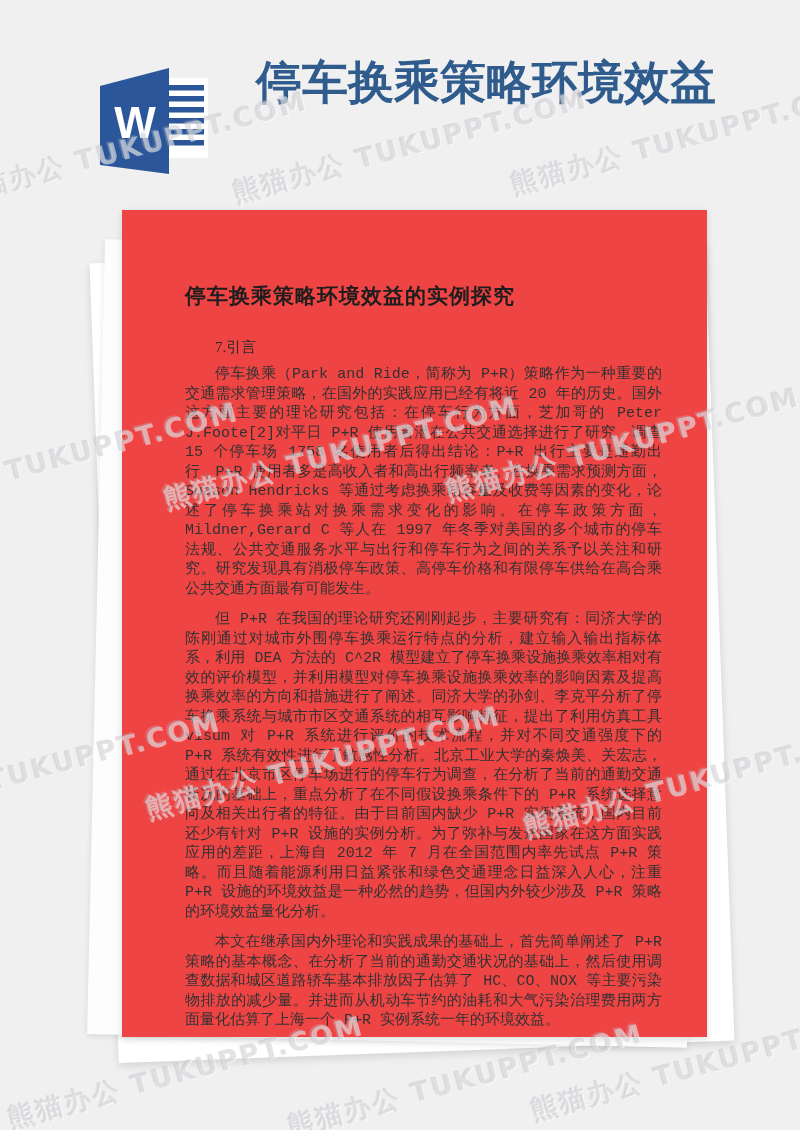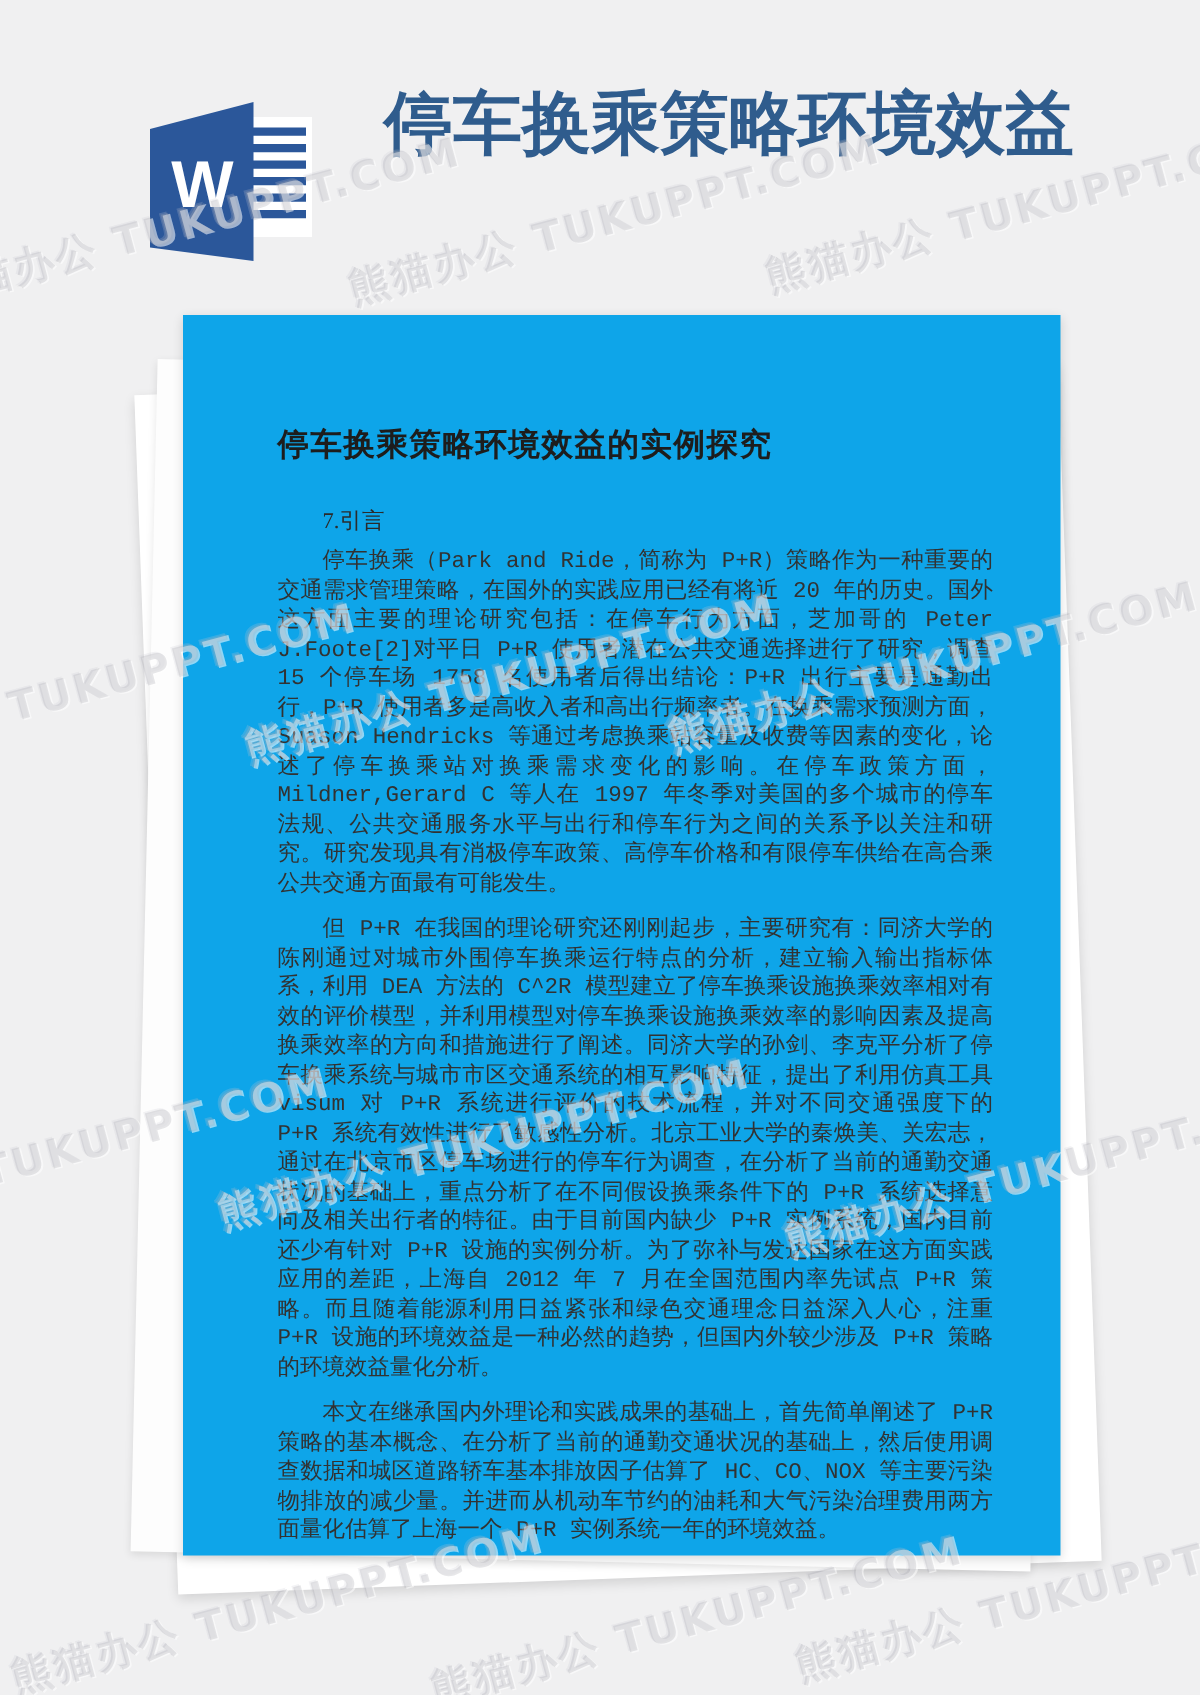--- a/index.html
+++ b/index.html
@@ -29,21 +29,21 @@
     box-shadow:0 3px 8px rgba(0,0,0,0.13);
   }
   .page-back-b{
     position:absolute;left:96px;top:246px;width:600px;height:795px;
     background:#fdfdfd;
     transform:rotate(1.3deg);
     box-shadow:0 2px 6px rgba(0,0,0,0.10);
   }
   .page-main{
     position:absolute;left:122px;top:210px;width:585px;height:827px;
-    background:#0ea5e9;
+    background:#ef4444;
     box-shadow:0 2px 7px rgba(0,0,0,0.14);
     overflow:hidden;
   }
   .page-inner{
     padding:72px 45px 0 63px;
     font-family:"Liberation Serif","DejaVu Serif",serif;
     color:#2f2f2f;
   }
   .doc-title{
     font-size:21px;

